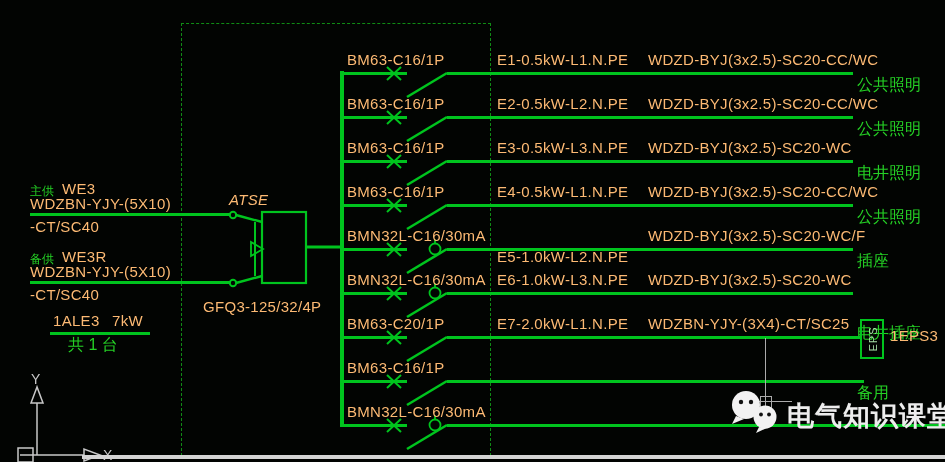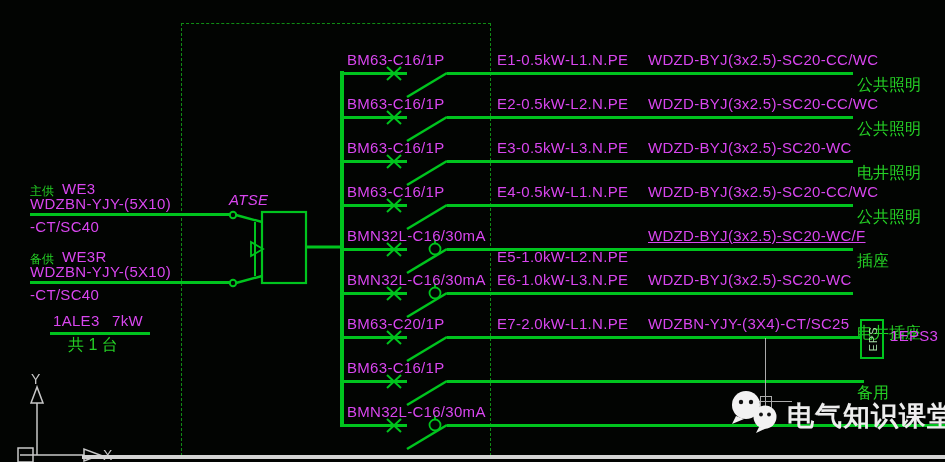--- a/index.html
+++ b/index.html
@@ -1,18 +1,18 @@
 <!DOCTYPE html>
 <html><head>
 <meta charset="utf-8">
 <style>
   html,body{margin:0;padding:0;background:#000;}
   #stage{position:relative;width:945px;height:462px;background:#020402;overflow:hidden;
          font-family:"Liberation Sans",sans-serif;}
-  .t{position:absolute;font-size:15px;color:#d946ef;letter-spacing:.3px;white-space:nowrap;line-height:1.1;}
+  .t{position:absolute;font-size:15px;color:#fdba74;letter-spacing:.3px;white-space:nowrap;line-height:1.1;}
   .small{font-size:16px;color:#25d025;letter-spacing:0;}
   .wire{position:absolute;height:3px;background:#00c41e;}
   .vwire{position:absolute;width:4px;background:#00c41e;}
   .dashedbox{position:absolute;border:1px dashed #0f8c14;}
   svg{position:absolute;overflow:visible;}
   .epsbox{position:absolute;border:2px solid #00c41e;display:flex;align-items:center;justify-content:center;}
   .epsbox span{transform:rotate(-90deg);font-size:11px;color:#a6dfa6;letter-spacing:1px;}
   .cross{position:absolute;background:#ababab;}
   .pickbox{position:absolute;border:1px solid #ababab;background:transparent;}
   .wm-text{position:absolute;font-size:27px;font-weight:bold;color:#ededed;letter-spacing:1px;white-space:nowrap;}
@@ -46,20 +46,21 @@
   <svg width="120" height="85" style="left:225px;top:205px;" viewBox="0 0 120 85">
     <circle cx="8" cy="10" r="3.2" fill="none" stroke="#00c41e" stroke-width="2"></circle>
     <line x1="11" y1="10" x2="37" y2="17" stroke="#00c41e" stroke-width="2.4"></line>
     <circle cx="8" cy="78" r="3.2" fill="none" stroke="#00c41e" stroke-width="2"></circle>
     <line x1="11" y1="78" x2="37" y2="71" stroke="#00c41e" stroke-width="2.4"></line>
     <line x1="30" y1="17" x2="30" y2="71" stroke="#00c41e" stroke-width="2"></line>
     <polygon points="26,37 26,51 38,44" fill="none" stroke="#00c41e" stroke-width="1.8"></polygon>
     <rect x="37" y="7" width="44" height="71" fill="none" stroke="#00c41e" stroke-width="2.2"></rect>
     <line x1="81" y1="42" x2="118" y2="42" stroke="#00c41e" stroke-width="3"></line>
   </svg>
+  <div class="t" style="left:203px;top:299px;">GFQ3-125/32/4P</div>
 
   <div class="vwire" style="left:340px;top:71px;height:356px;"></div>
 
   <div id="rows">
   <div>
     <div class="wire wire-in" style="left: 341px; top: 72px; width: 66px;"></div>
     <div class="wire wire-out" style="left: 447px; top: 72px; width: 406px;"></div>
     <svg class="breaker" width="90" height="44" viewBox="0 0 90 44" style="left: 375px; top: 61px;">
       <line x1="12" y1="6" x2="26" y2="19" stroke="#00c41e" stroke-width="2"></line>
       <line x1="26" y1="6" x2="12" y2="19" stroke="#00c41e" stroke-width="2"></line>
@@ -136,21 +137,21 @@
       <line x1="12" y1="6" x2="26" y2="19" stroke="#00c41e" stroke-width="2"></line>
       <line x1="26" y1="6" x2="12" y2="19" stroke="#00c41e" stroke-width="2"></line>
       <line x1="72" y1="12" x2="32" y2="36" stroke="#00c41e" stroke-width="2.6"></line>
       <g class="rcd">
         <circle cx="60" cy="12" r="5.5" fill="#020402" stroke="#00c41e" stroke-width="1.8"></circle>
         <line x1="60" y1="2.5" x2="60" y2="6.5" stroke="#00c41e" stroke-width="1.8"></line>
       </g>
     </svg>
     <div class="t breaker-label" style="left: 347px; top: 228px;">BMN32L-C16/30mA</div>
     <div class="t circuit-label" style="left: 497px; top: 228px; margin-top: 21px;">E5-1.0kW-L2.N.PE</div>
-    <div class="t cable-label" style="left: 648px; top: 228px; text-decoration: underline;">WDZD-BYJ(3x2.5)-SC20-WC/F</div>
+    <div class="t cable-label" style="left: 648px; top: 228px;">WDZD-BYJ(3x2.5)-SC20-WC/F</div>
     <div class="t small load-label" style="left: 857px; top: 252px;">插座</div>
   </div>
 
   <div>
     <div class="wire wire-in" style="left: 341px; top: 292px; width: 66px;"></div>
     <div class="wire wire-out" style="left: 447px; top: 292px; width: 406px;"></div>
     <svg class="breaker" width="90" height="44" viewBox="0 0 90 44" style="left: 375px; top: 281px;">
       <line x1="12" y1="6" x2="26" y2="19" stroke="#00c41e" stroke-width="2"></line>
       <line x1="26" y1="6" x2="12" y2="19" stroke="#00c41e" stroke-width="2"></line>
       <line x1="72" y1="12" x2="32" y2="36" stroke="#00c41e" stroke-width="2.6"></line>

